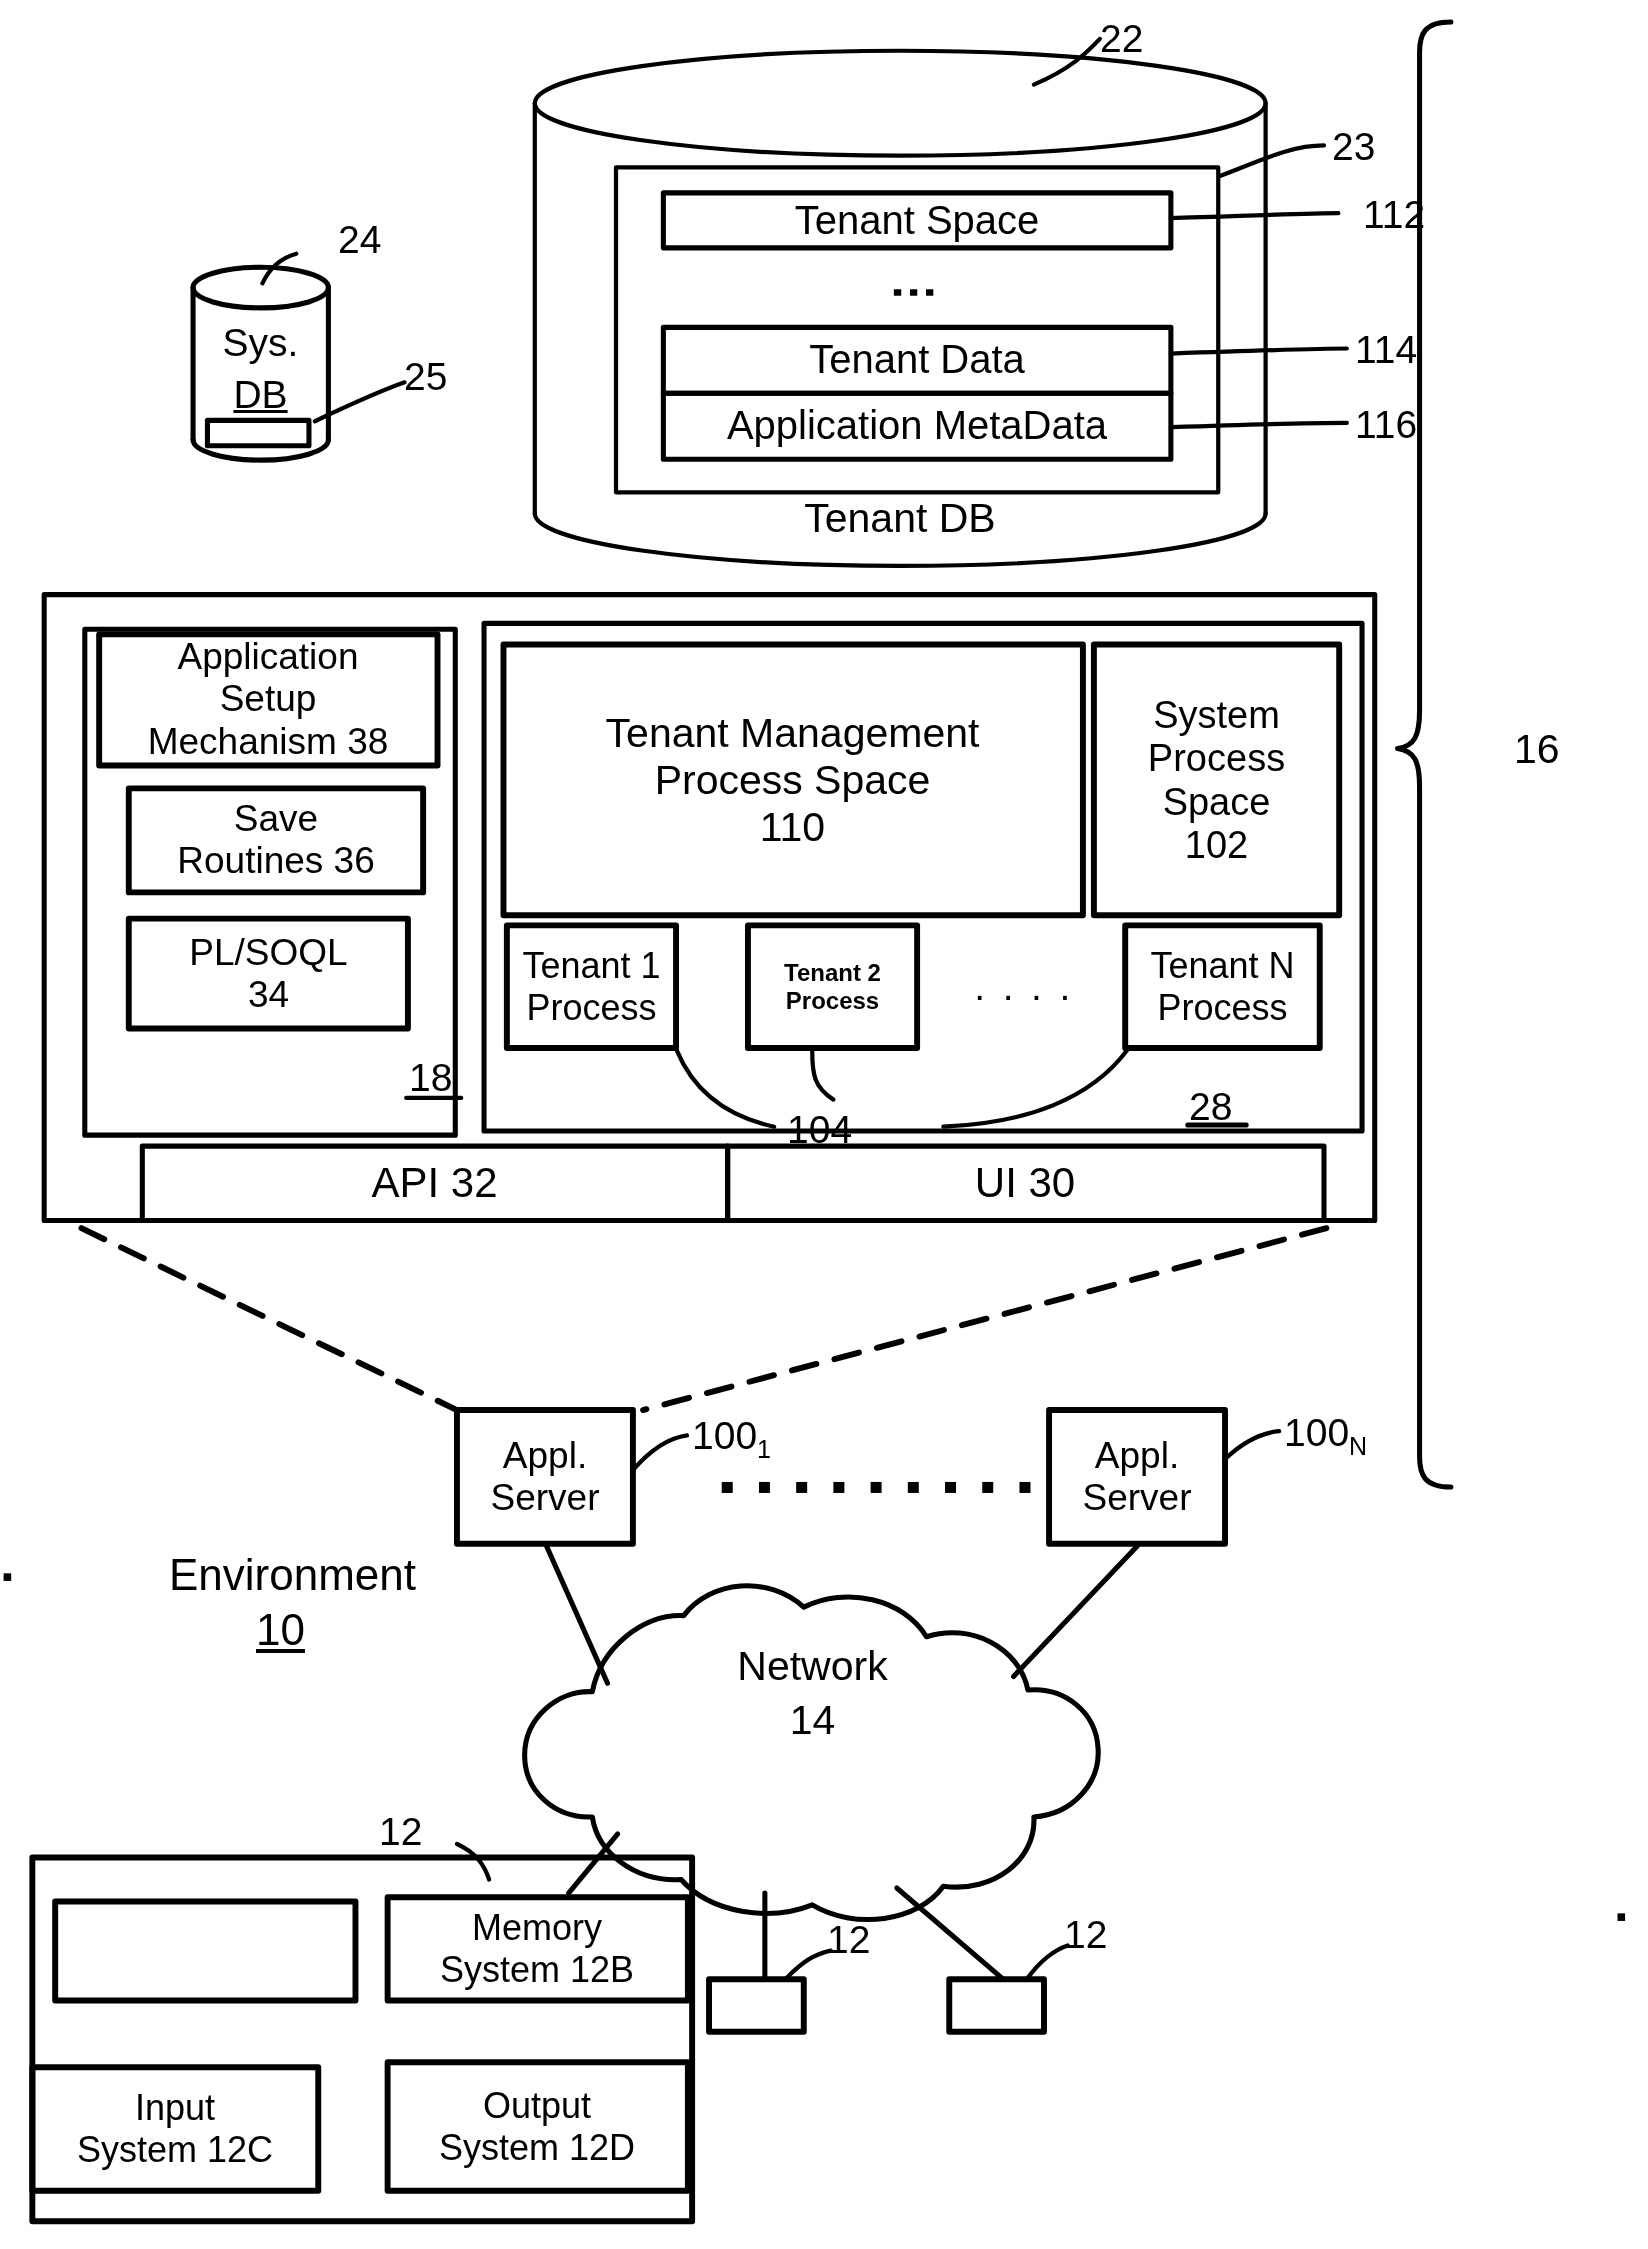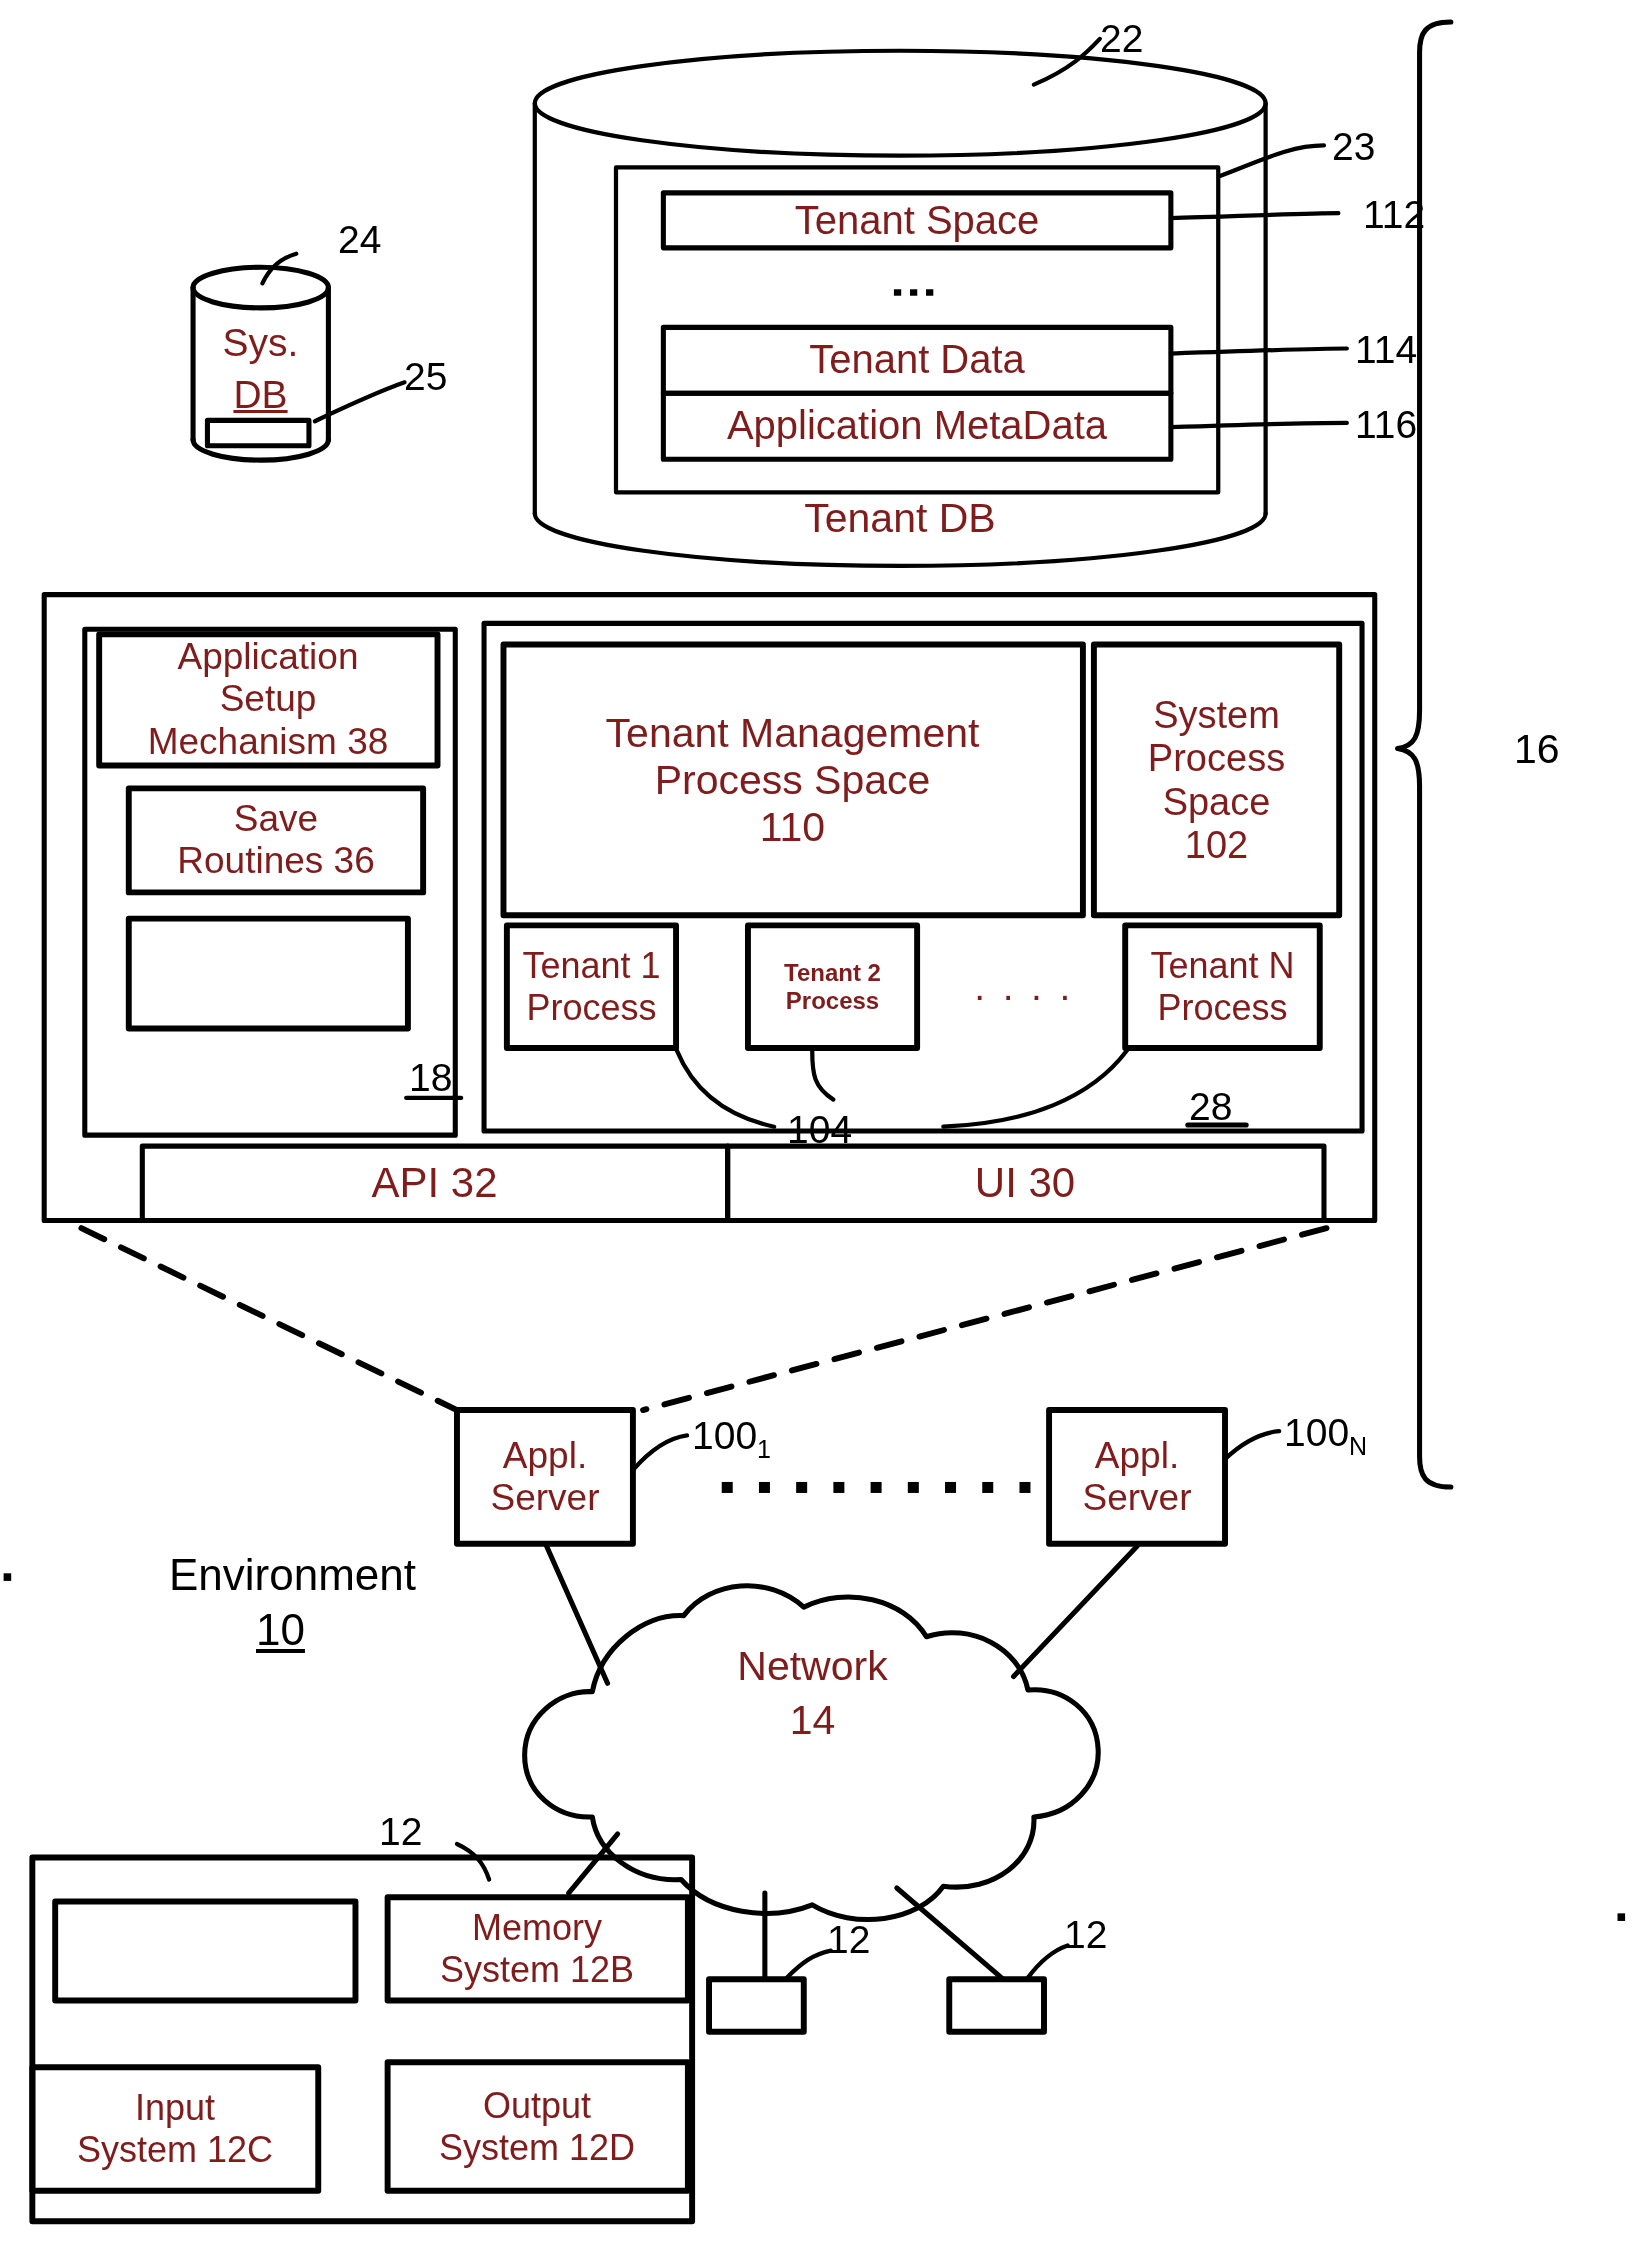--- a/index.html
+++ b/index.html
@@ -30,21 +30,21 @@
     line-height:1.12;
     text-align:center;
   }
   .ctr{
     position:absolute;
     display:flex;
     align-items:center;
     justify-content:center;
     text-align:center;
     font-family:"Liberation Sans", sans-serif;
-    color:#7f1d1d;
+    color:#000000;
     line-height:1.14;
   }
   .refnum{
     font-size:39px;
   }
   .u{ text-decoration:underline; text-underline-offset:4.2px; }
   .sub{ font-size:25px; vertical-align:baseline; position:relative; top:8.5px; }
 </style>
 </head>
 <body>
@@ -217,20 +217,24 @@
     <span>Application</span>
     <span>Setup</span>
     <span>Mechanism 38</span>
   </div>
 
   <div class="ctr" style="left:129px;top:788px;width:294px;height:104px;font-size:37px;flex-direction:column;">
     <span>Save</span>
     <span>Routines 36</span>
   </div>
 
+  <div class="ctr" style="left:129px;top:919px;width:279px;height:110px;font-size:37px;flex-direction:column;">
+    <span>PL/SOQL</span>
+    <span>34</span>
+  </div>
 
   <div class="lbl refnum" style="left:409px;top:1056px;">18</div>
 
   <div class="ctr" style="left:503px;top:645px;width:579px;height:271px;font-size:41px;flex-direction:column;">
     <span>Tenant Management</span>
     <span>Process Space</span>
     <span>110</span>
   </div>
 
   <div class="ctr" style="left:1094px;top:645px;width:245px;height:271px;font-size:38px;flex-direction:column;">

